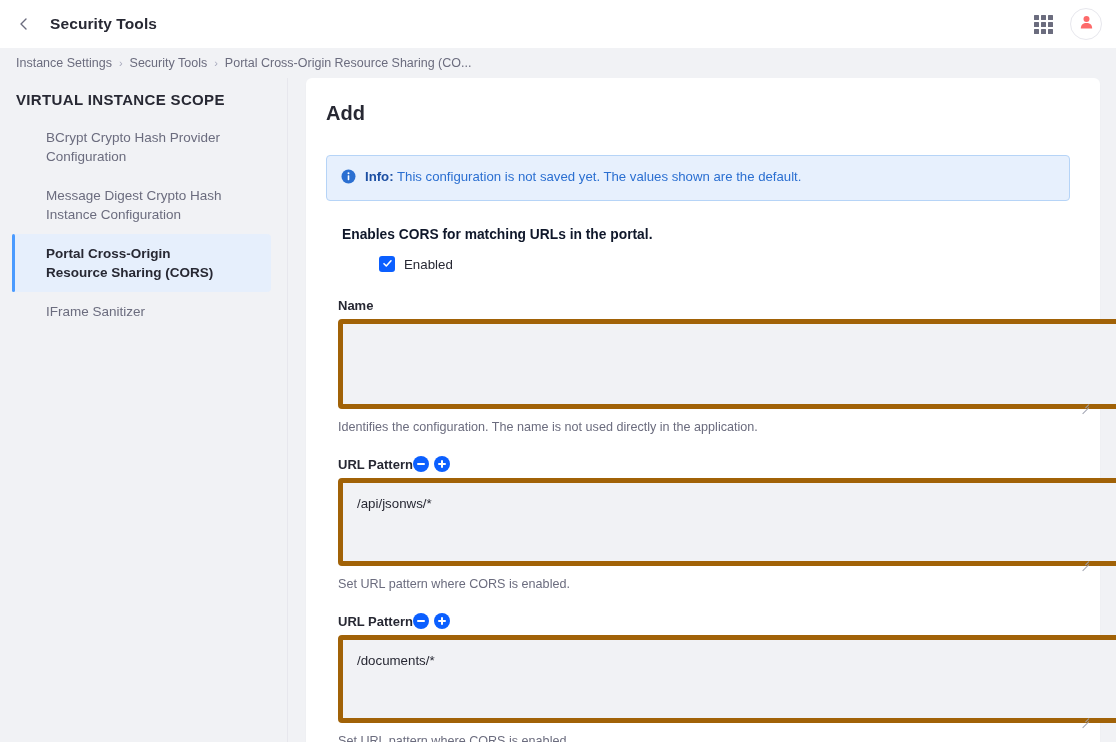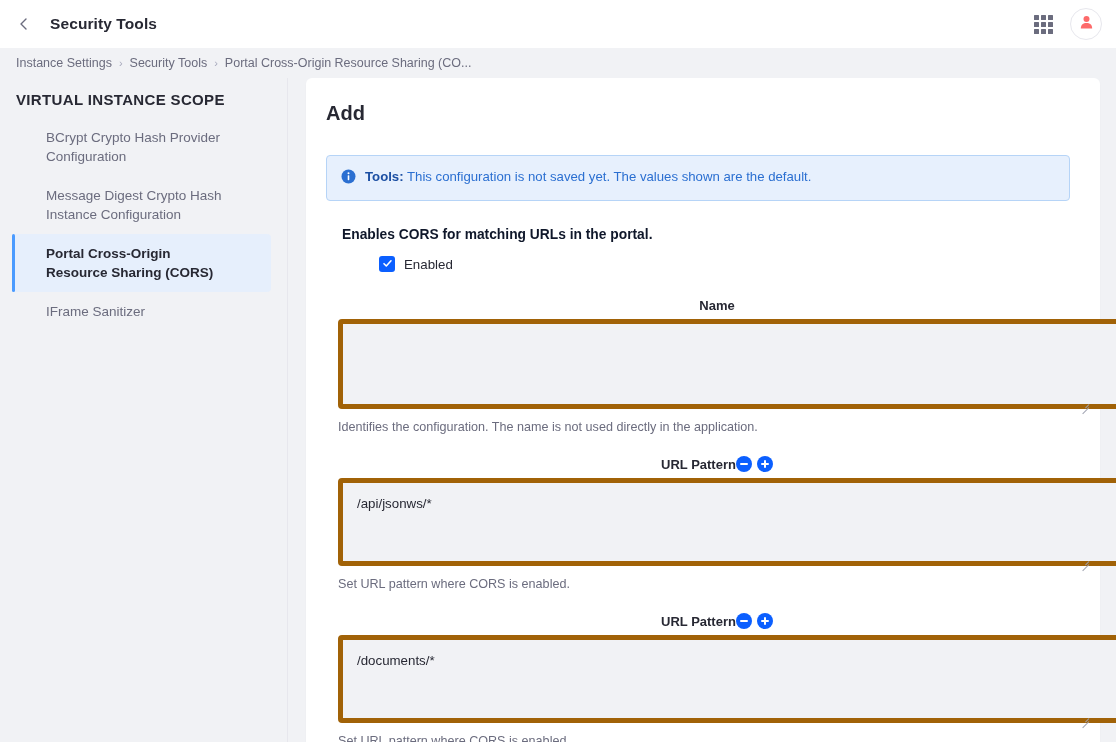--- a/index.html
+++ b/index.html
@@ -219,24 +219,23 @@
     flex: 0 0 auto;
   }
   .checkbox-label {
     font-size: 13.3px;
     color: #272833;
   }
 
   .field-label-row {
     display: flex;
     align-items: center;
-    justify-content: center;
+    justify-content: flex-start;
     margin-bottom: 6px;
     padding-right: 12px;
-    margin-left: 38px;
   }
   .field-label {
     font-size: 13px;
     font-weight: bold;
     color: #272833;
   }
   .btn-group { display: flex; gap: 5px; }
   .circle-btn {
     width: 16px;
     height: 16px;
@@ -367,21 +366,21 @@
 
       <div class="alert">
         <span class="alert-icon">
           <svg width="15" height="15" viewBox="0 0 15 15">
             <circle cx="7.5" cy="7.5" r="7" fill="#2b6fd1"></circle>
             <rect x="6.7" y="6.2" width="1.6" height="5" rx="0.6" fill="#ffffff"></rect>
             <circle cx="7.5" cy="4.2" r="1" fill="#ffffff"></circle>
           </svg>
         </span>
         <div class="alert-text">
-          <b>Tools:</b>
+          <b>Info:</b>
           <span>This configuration is not saved yet. The values shown are the default.</span>
         </div>
       </div>
 
       <div class="section-title">Enables CORS for matching URLs in the portal.</div>
 
       <div class="field-block">
 
         <div class="checkbox-row">
           <span class="checkbox">

